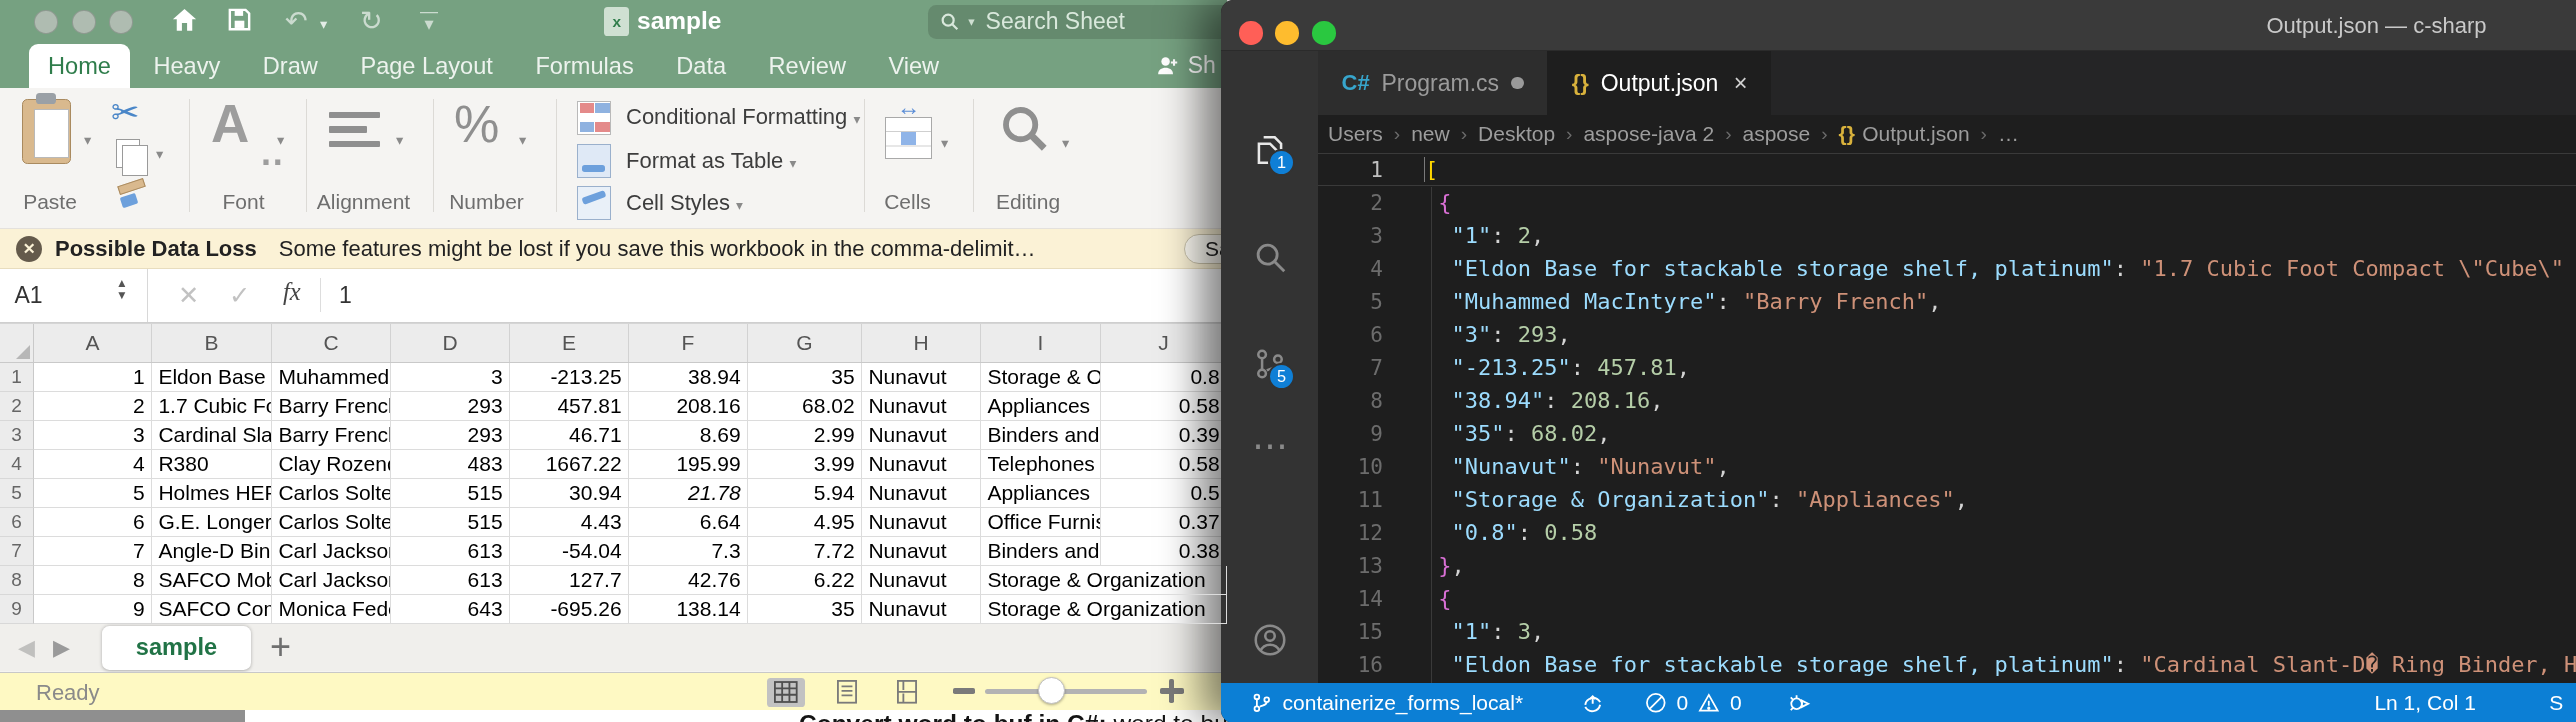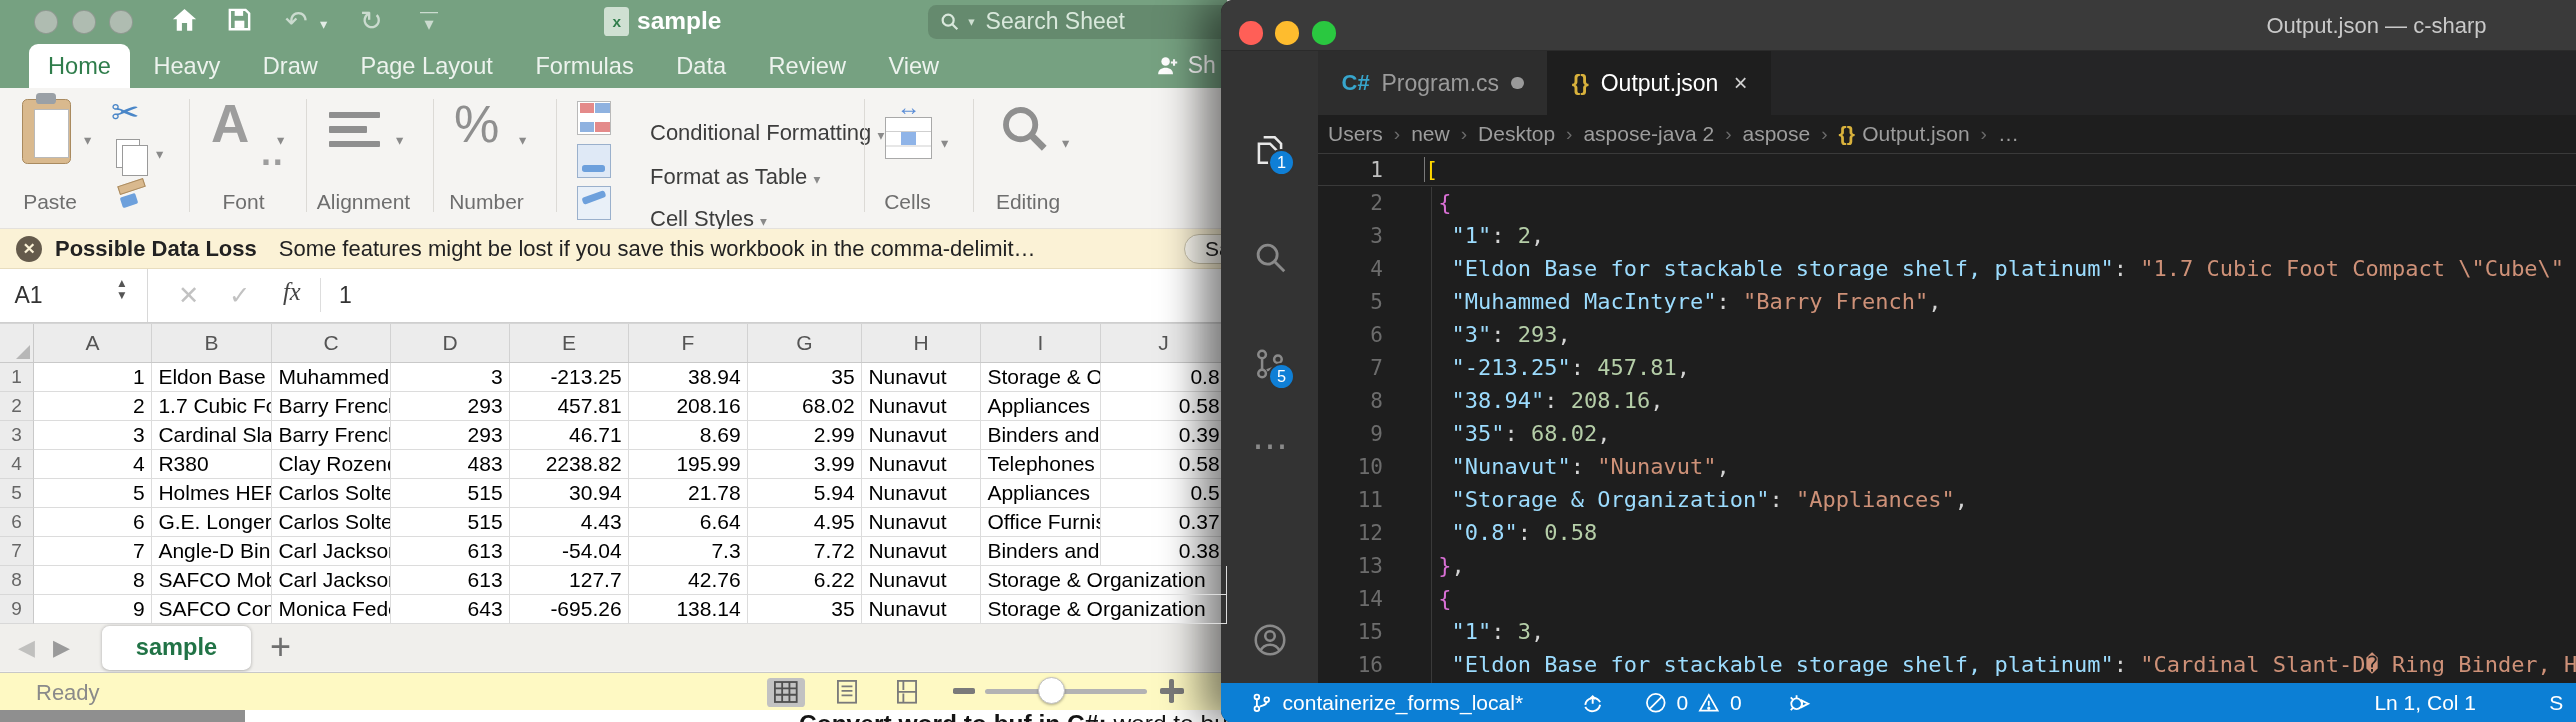--- a/index.html
+++ b/index.html
@@ -53,21 +53,21 @@
   .copyic::after { content:""; position:absolute; left:5.4px; top:5.4px; width:23.6px; height:29px;
                    border:1.8px solid #9a9a9a; background:#fff; }
   .painter { position:absolute; left:116px; top:94px; width:31px; height:27px; }
   .painter .h { position:absolute; left:1.8px; top:0; width:27px; height:9px; background:#d9b98e; border:0.9px solid #a98a5f; transform:rotate(-18deg); }
   .painter .b { position:absolute; left:5.4px; top:12.7px; width:16.3px; height:11px; background:#6da0dc; border-radius:1.8px; transform:rotate(-18deg); }
   .fontA { position:absolute; left:211px; top:5.4px; font-size:53px; color:#9d9d9d; font-weight:bold; }
   .fontDots { position:absolute; left:261px; top:44px; font-size:36px; color:#9d9d9d; font-weight:bold; letter-spacing:1.8px; }
   .alignic { position:absolute; left:329px; top:23.6px; }
   .alignic div { height:6.4px; background:#8f8f8f; margin-bottom:8.2px; border-radius:0.9px; }
   .pct { position:absolute; left:454px; top:7.3px; font-size:51px; color:#8f8f8f; }
-  .rb-row { position:absolute; left:650px; font-size:22px; color:#3d3d3d; white-space:nowrap;margin-top:16px; }
+  .rb-row { position:absolute; left:626px; font-size:22px; color:#3d3d3d; white-space:nowrap; }
   .rb-rowdd { color:#8a8a8a; font-size:13.6px; }
   .cfic { position:absolute; left:577px; width:34px; height:34px; border:0.9px solid #b9b9b9; background:#fff; }
   .cfic i { position:absolute; width:14.5px; height:10px; }
   .cellsic { position:absolute; left:885px; top:9px; width:47px; height:64px; }
   .cellsic .arr { color:#5b8dd6; font-size:23.6px; font-weight:bold; line-height:20px; text-align:center; display:block; }
   .cellsic .grid { width:47px; height:42px; border:0.9px solid #a9a9a9; background:#fff; position:relative; }
   .cellsic .grid::before { content:""; position:absolute; left:14.5px; top:12.7px; width:15.4px; height:14.5px; background:#8fb4e8; }
   .cellsic .grid::after { content:""; position:absolute; left:0; top:12.7px; right:0; height:0.9px; background:#cfcfcf;
                           box-shadow:0 14.5px 0 #cfcfcf, 14.5px -12.7px 0 #cfcfcf inset; }
   .magsvg { position:absolute; }
@@ -372,35 +372,35 @@
         <div class="cell " style="width: 119px;">Nunavut</div>
         <div class="cell " style="width: 120px;">Binders and</div>
         <div class="cell r" style="width: 126px;">0.39</div>
       </div>
       <div class="xrow">
         <div class="gut">4</div>
         <div class="cell r" style="width: 118px;">4</div>
         <div class="cell " style="width: 120px;">R380</div>
         <div class="cell " style="width: 119px;">Clay Rozenda</div>
         <div class="cell r" style="width: 119px;">483</div>
-        <div class="cell r" style="width: 119px;">2238.82</div>
+        <div class="cell r" style="width: 119px;">1667.22</div>
         <div class="cell r" style="width: 119px;">195.99</div>
         <div class="cell r" style="width: 114px;">3.99</div>
         <div class="cell " style="width: 119px;">Nunavut</div>
         <div class="cell " style="width: 120px;">Telephones a</div>
         <div class="cell r" style="width: 126px;">0.58</div>
       </div>
       <div class="xrow">
         <div class="gut">5</div>
         <div class="cell r" style="width: 118px;">5</div>
         <div class="cell " style="width: 120px;">Holmes HEPA</div>
         <div class="cell " style="width: 119px;">Carlos Solter</div>
         <div class="cell r" style="width: 119px;">515</div>
         <div class="cell r" style="width: 119px; text-align: right;">30.94</div>
-        <div class="cell r" style="width: 119px;">21.78</div>
+        <div class="cell r" style="width: 119px; font-style: italic;">21.78</div>
         <div class="cell r" style="width: 114px;">5.94</div>
         <div class="cell " style="width: 119px;">Nunavut</div>
         <div class="cell " style="width: 120px;">Appliances</div>
         <div class="cell r" style="width: 126px;">0.5</div>
       </div>
       <div class="xrow">
         <div class="gut">6</div>
         <div class="cell r" style="width: 118px;">6</div>
         <div class="cell " style="width: 120px;">G.E. Longer-L</div>
         <div class="cell " style="width: 119px;">Carlos Solter</div>

